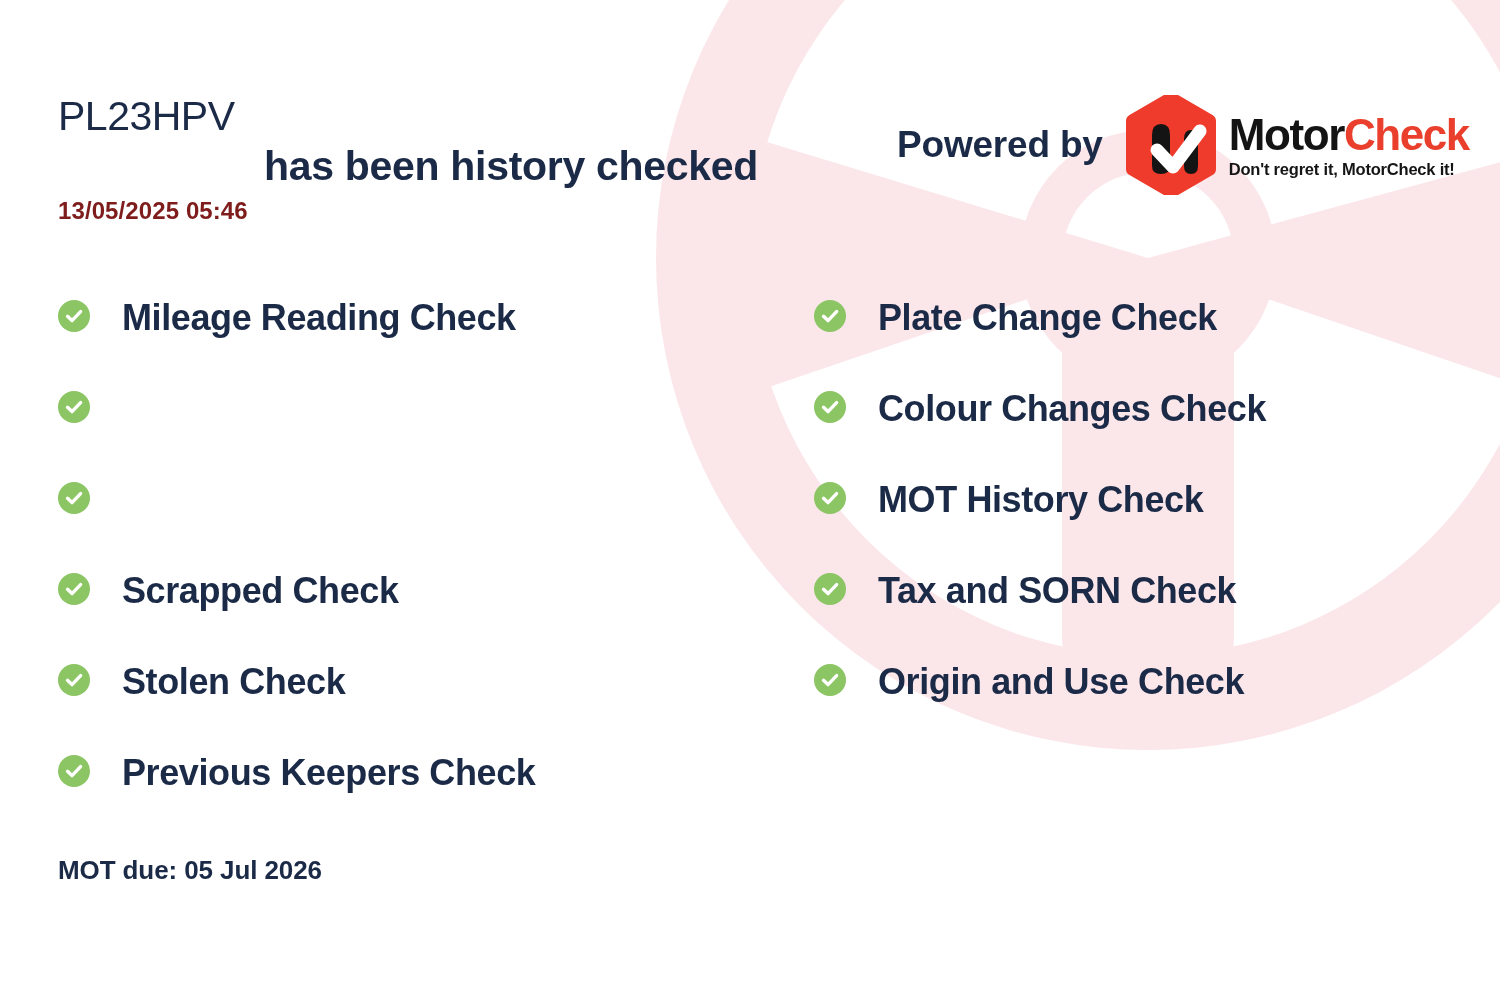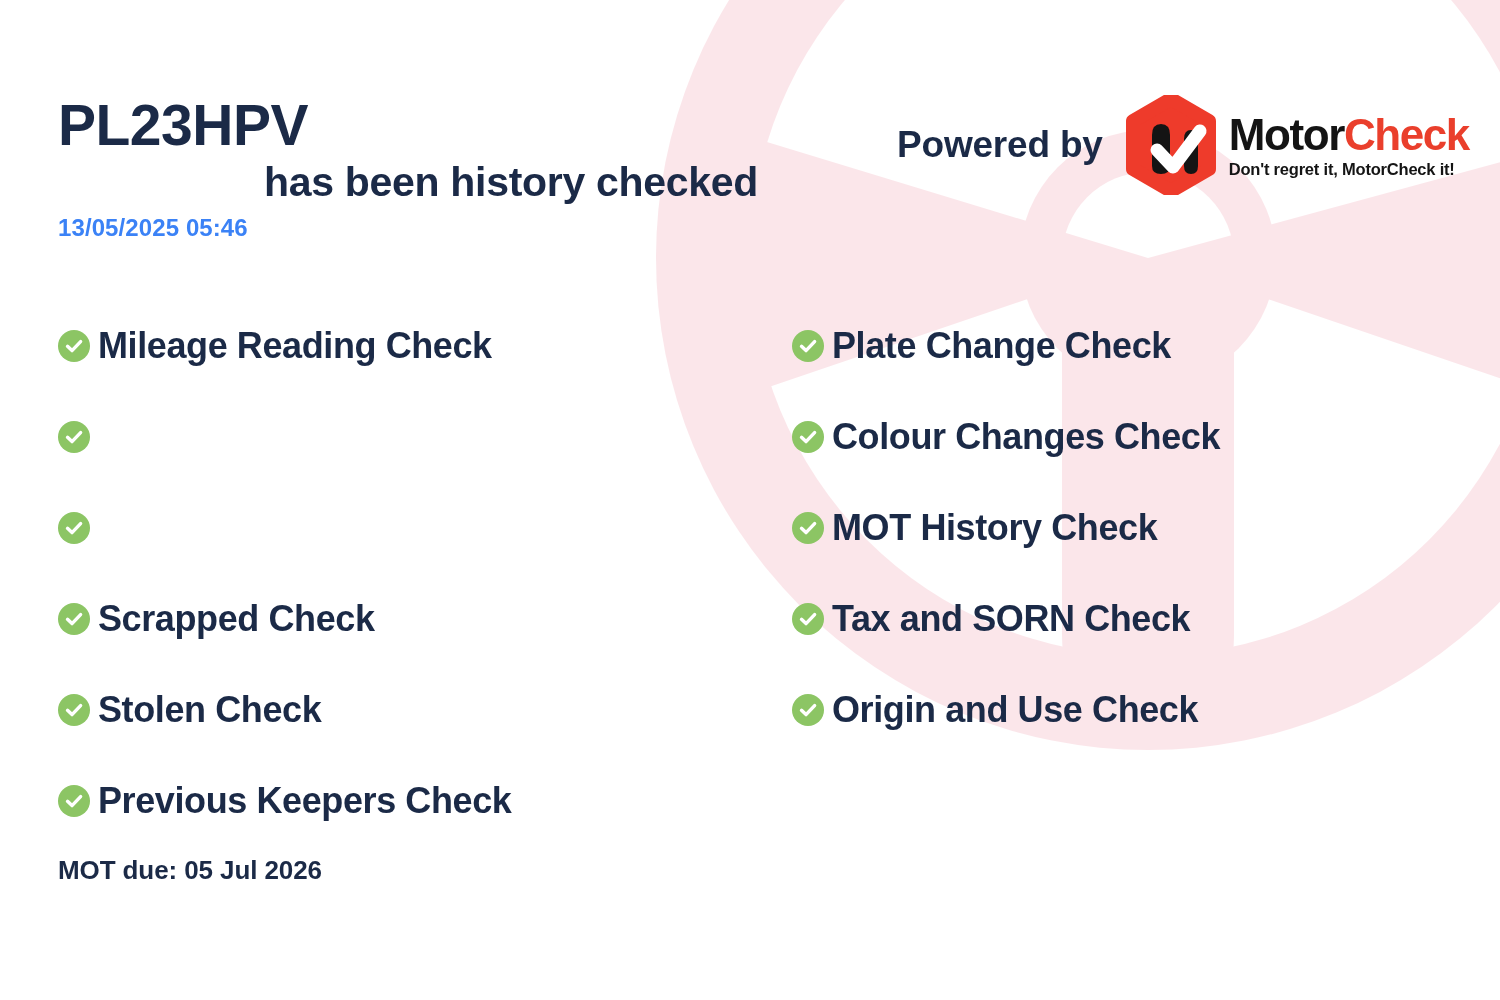--- a/index.html
+++ b/index.html
@@ -32,40 +32,40 @@
   }
 
   
   #header-block {
     position: absolute;
     left: 58px;
     top: 96px;
     width: 700px;
   }
   .reg-plate {
-    font-size: 57px;
-    font-weight: 700;
+    font-size: 41px;
+    font-weight: 400;
     letter-spacing: -0.5px;
     color: #1b2a47;
     line-height: 1.02;
     margin: 0;
   }
   .headline {
     font-size: 41px;
     font-weight: 700;
     color: #1b2a47;
     line-height: 1.18;
     margin: 4px 0 0 0;
     letter-spacing: -0.3px;
     text-align: right;
   }
   .timestamp {
     font-size: 24px;
     font-weight: 600;
-    color: #3b82f6;
+    color: #7f1d1d;
     margin: 7px 0 0 0;
     letter-spacing: 0.1px;
   }
 
   
   #powered-block {
     position: absolute;
     left: 897px;
     top: 95px;
     display: flex;
@@ -105,27 +105,27 @@
     white-space: nowrap;
     margin-top: 4px;
     letter-spacing: -0.2px;
   }
 
   
   .check-column {
     position: absolute;
   }
   #column-left { left: 58px; top: 300px; }
-  #column-right { left: 792px; top: 300px; }
+  #column-right { left: 814px; top: 300px; }
 
   .check-item {
     display: flex;
-    align-items: center;
+    align-items: flex-start;
     height: 91px;
-    gap: 8px;
+    gap: 32px;
   }
   .check-badge {
     flex: 0 0 auto;
     width: 32px;
     height: 32px;
     display: block;
   }
   .check-label {
     font-size: 36px;
     font-weight: 700;

